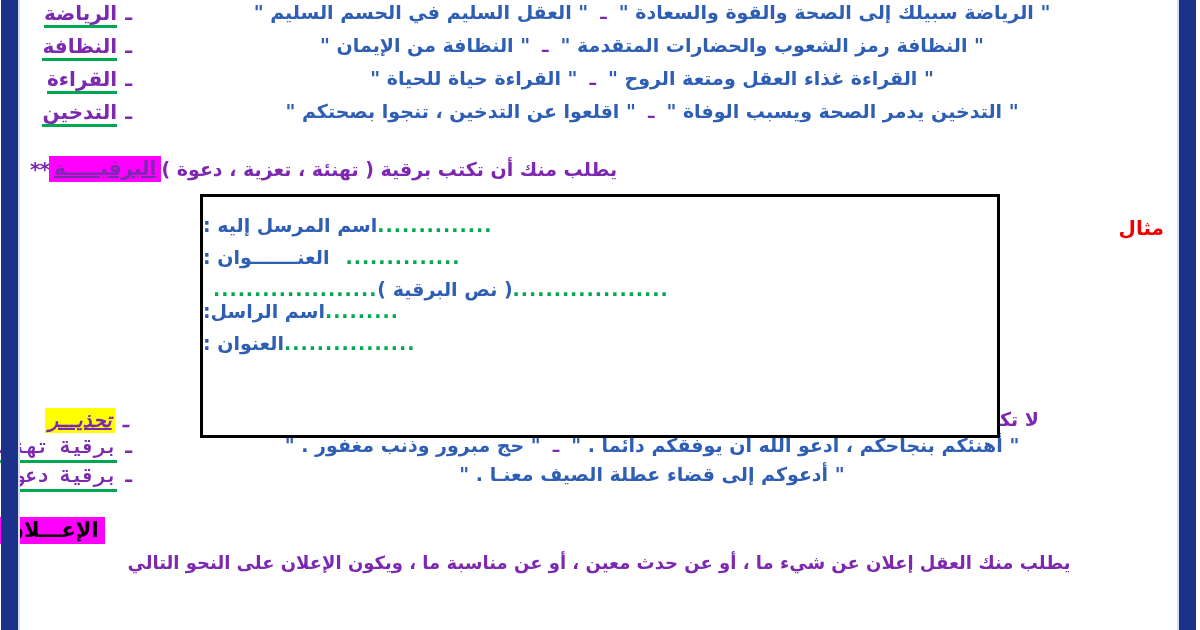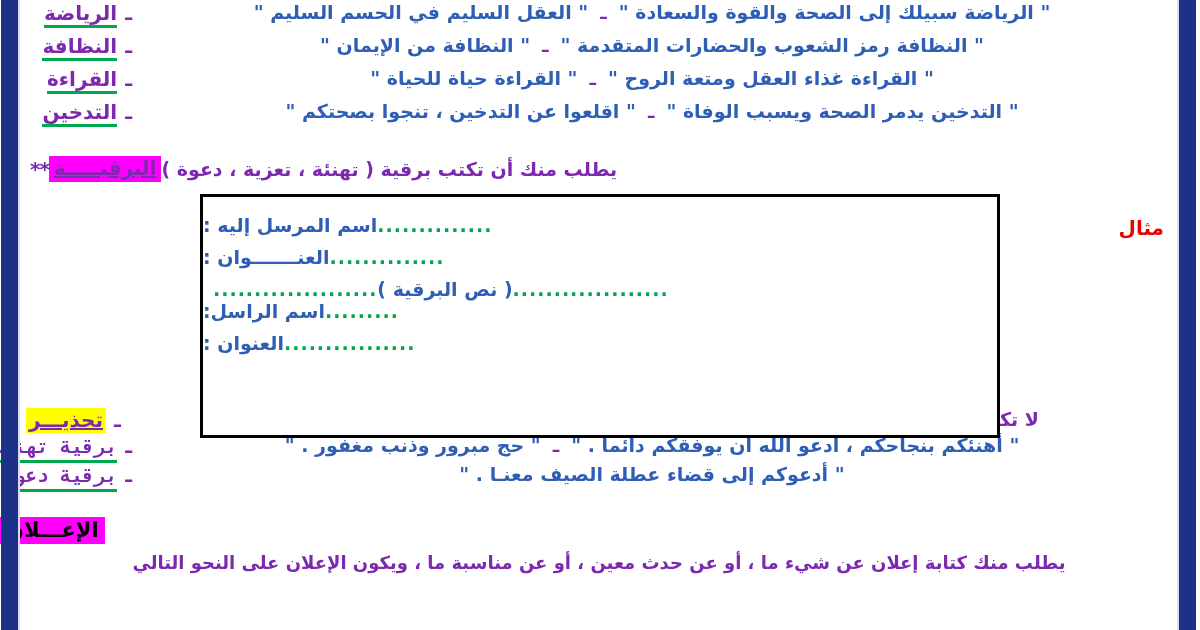--- a/index.html
+++ b/index.html
@@ -158,40 +158,41 @@
     white-space: nowrap;
   }
   .tg-line .lbl { color: #2f5fb5; }
   .tg-line .dots {
     color: #00a94f;
     letter-spacing: 1px;
     margin-right: 10px;
     font-size: 19px;
   }
   .tg-l1 { margin-top: 17px; padding-right: 320px; }
-  .tg-l2 { margin-top: 10px; padding-right: 320px; }
+  .tg-l2 { margin-top: 10px; padding-right: 320px; gap: 16px; }
   .tg-l3 { margin-top: 10px; padding-right: 180px; }
   .tg-l4 { margin-top: 0; padding-right: 245px; }
   .tg-l5 { margin-top: 10px; padding-right: 250px; }
   .tg-l3 .dots2 { color:#00a94f; margin-left: 10px; margin-right: 0; }
 
   
   .warn-row {
     display: flex;
     flex-direction: row-reverse;
     align-items: flex-start;
     padding-right: 28px;
     padding-left: 26px;
     margin-top: 14px;
   }
   .warn-label-cell {
     flex: 0 0 auto;
     width: 122px;
-    text-align: left;
-    white-space: nowrap;
+    text-align: center;
+    white-space: nowrap;
+    font-style: italic;
   }
   .hl-yellow {
     background: #ffff00;
     color: #7c29b0;
     font-weight: bold;
     font-size: 20px;
     text-decoration: underline;
     padding: 0 3px 1px 3px;
     display: inline-block;
   }
@@ -350,15 +351,15 @@
       <div class="quote-cell">
         <span class="q">" أدعوكم إلى قضاء عطلة الصيف معنـا .  "</span>
       </div>
     </div>
 
   </section>
 
   <div class="ad-line">
     <span class="hl-ad">الإعـــلان</span>
   </div>
-  <div class="ad-body">يطلب منك كتابة إعلان عن شيء ما ، أو عن حدث معين ، أو عن مناسبة ما ، ويكون الإعلان على النحو التالي</div>
+  <div class="ad-body">يطلب منك العقل إعلان عن شيء ما ، أو عن حدث معين ، أو عن مناسبة ما ، ويكون الإعلان على النحو التالي</div>
 
 </div>
 
 </body></html>

